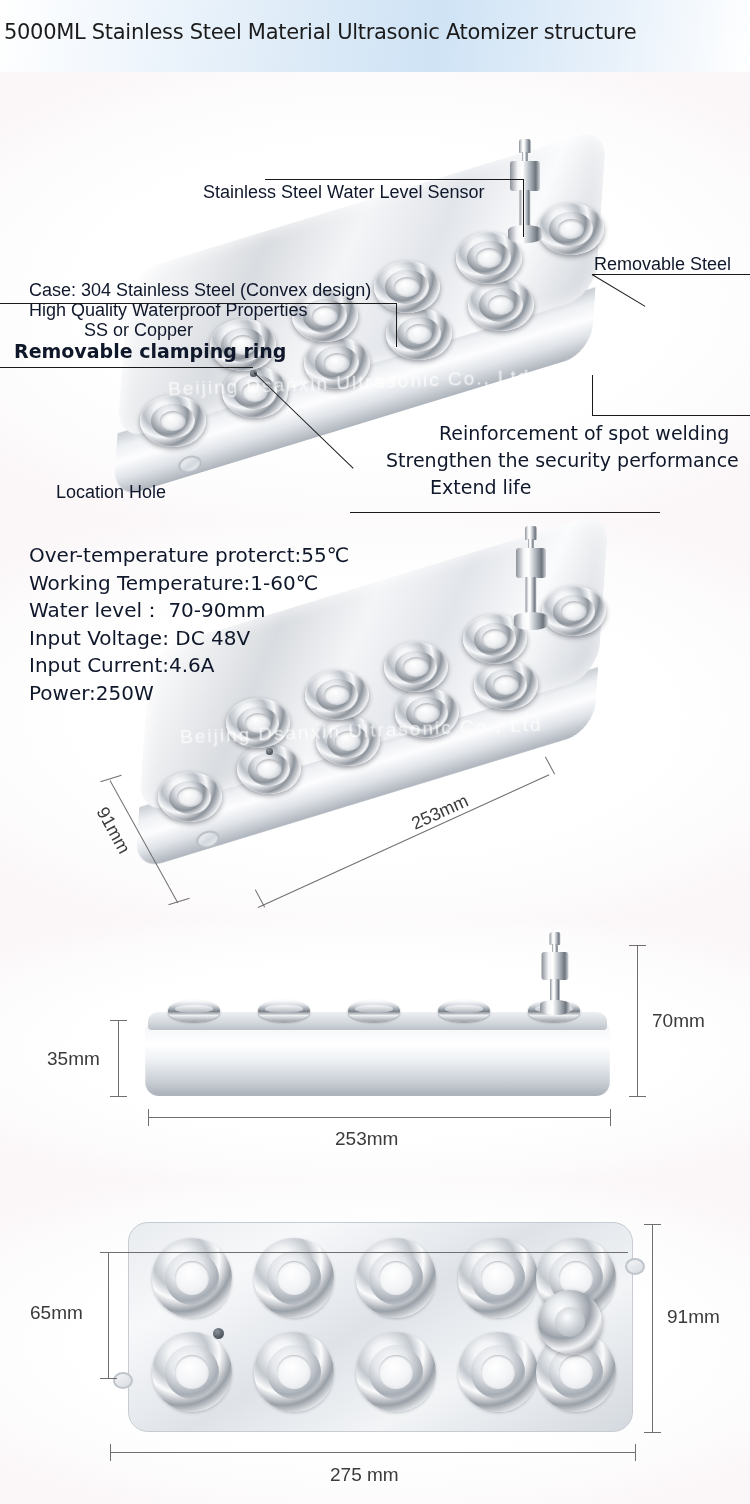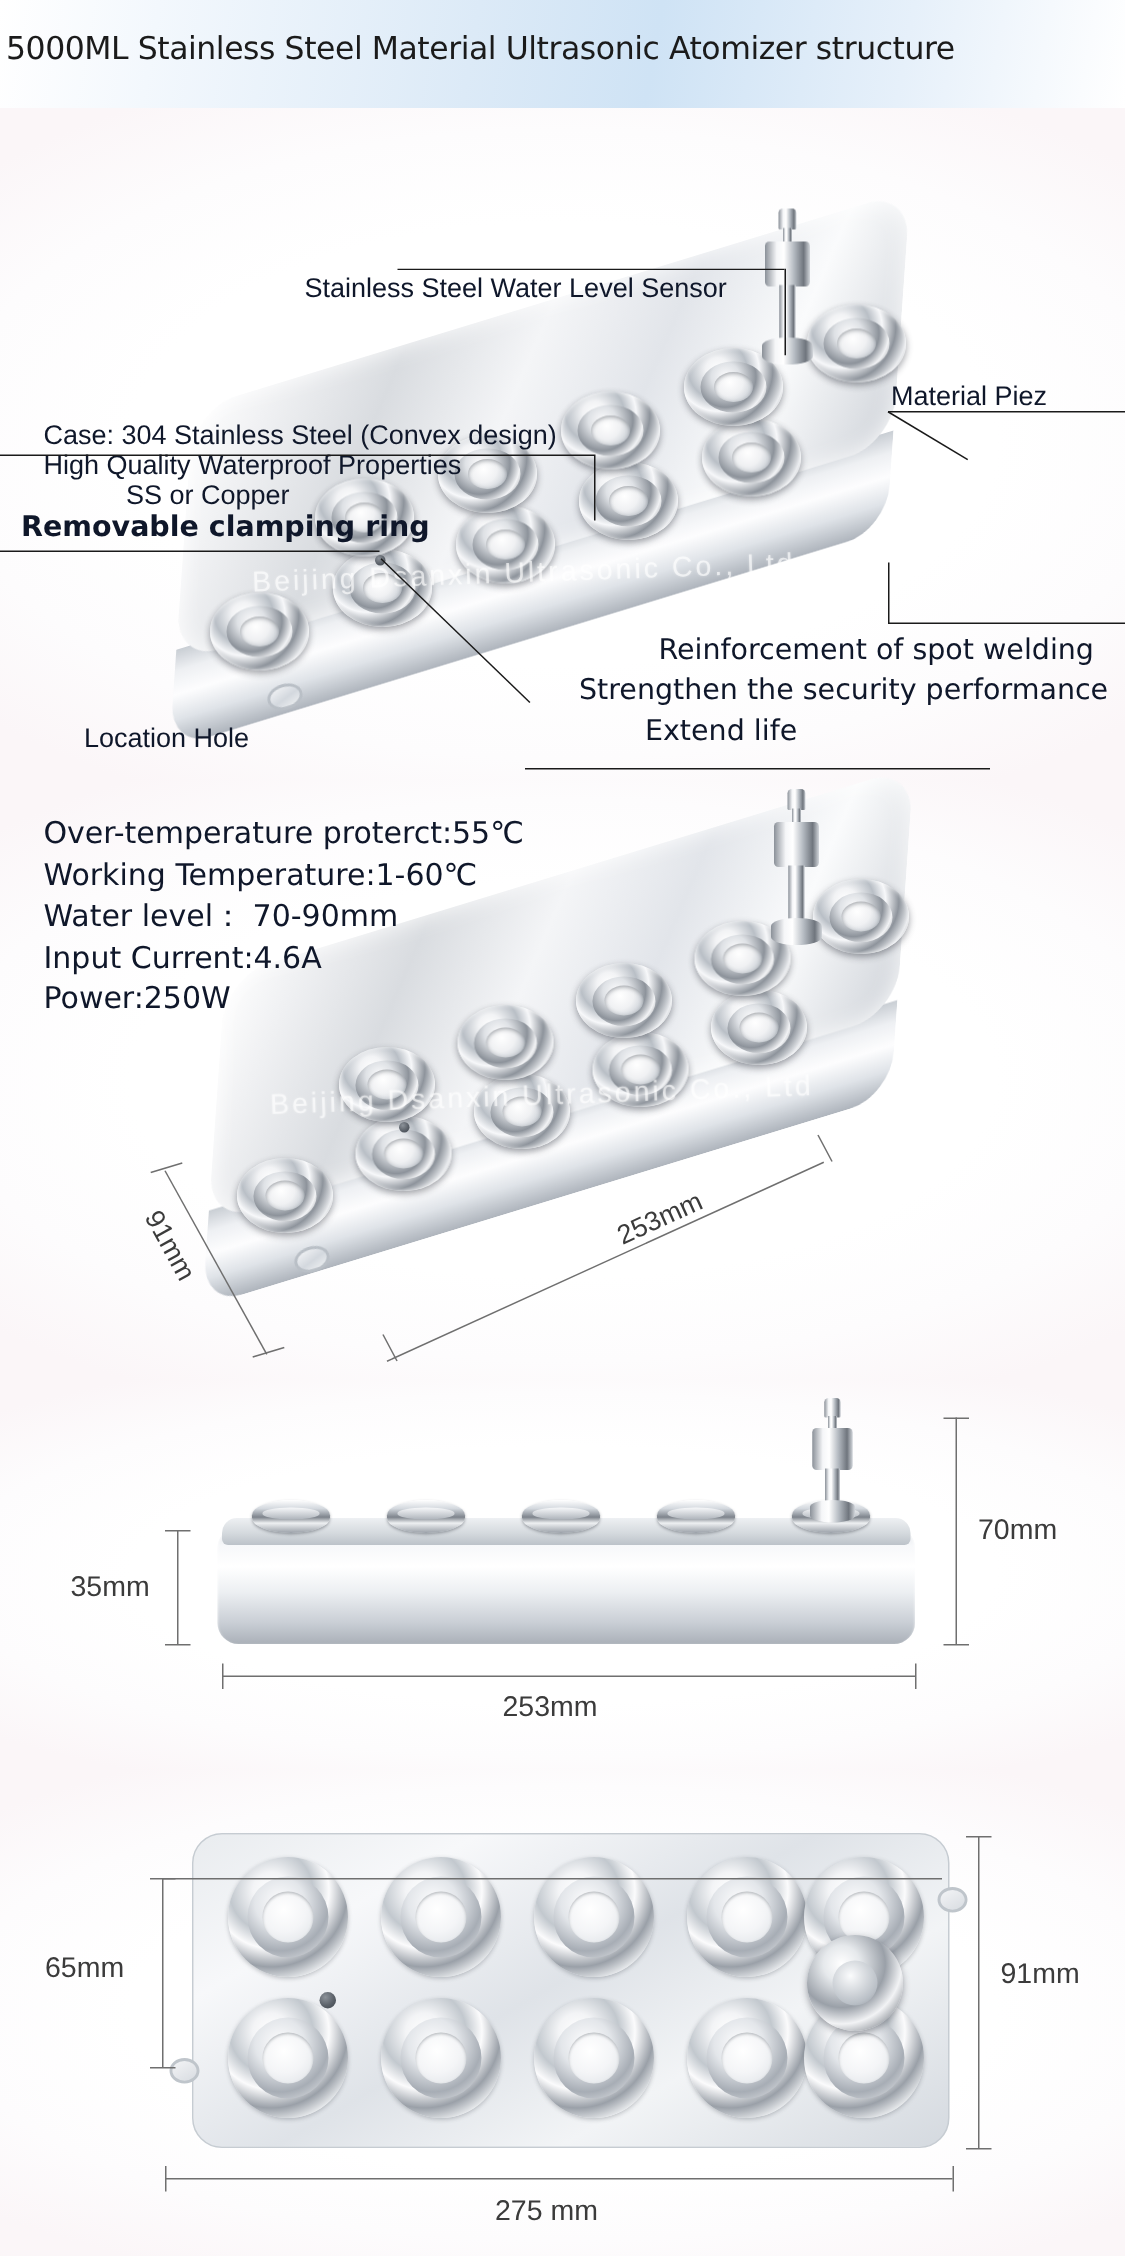--- a/index.html
+++ b/index.html
@@ -241,21 +241,21 @@
     <div>Case: 304 Stainless Steel (Convex design)</div>
     <div>High Quality Waterproof Properties</div>
   </div>
   <div class="leader-h" style="left:0px; top:231px; width:396px;"></div>
   <div class="leader-v" style="left:396px; top:231px; height:44px;"></div>
 
   <div class="anno anno-arial" style="left:84px; top:248px; font-size:18px;">SS or Copper</div>
   <div class="anno anno-dejavu" style="left:14px; top:268px; font-size:19px; font-weight:700;">Removable clamping ring</div>
   <div class="leader-h" style="left:0px; top:295px; width:253px;"></div>
 
-  <div class="anno anno-arial" style="left:594px; top:182px; font-size:18px;">Material Piez</div>
+  <div class="anno anno-arial" style="left:594px; top:182px; font-size:18px;">Removable Steel</div>
   <div class="leader-h" style="left:592px; top:202px; width:158px;"></div>
   <div class="leader-d" style="left:592px; top:202px; width:62px; transform:rotate(31deg);"></div>
 
   <div class="leader-h" style="left:592px; top:343px; width:158px;"></div>
   <div class="leader-v" style="left:592px; top:303px; height:41px;"></div>
   <div class="anno anno-dejavu" style="left:439px; top:350px; font-size:19px;">Reinforcement of spot welding</div>
   <div class="anno anno-dejavu" style="left:386px; top:377px; font-size:19px;">Strengthen the security performance</div>
   <div class="anno anno-dejavu" style="left:430px; top:404px; font-size:19px;">Extend life</div>
 
   <div class="leader-d" style="left:254px; top:300px; width:138px; transform:rotate(44deg);"></div>
@@ -304,20 +304,21 @@
       <div class="tab" style="left:64px; top:281px; width:24px; height:17px; transform:rotate(-17deg);"></div>
     </div>
   </div>
 
   <div class="watermark" style="left:180px; top:722px; font-size:19px; transform:rotate(-2deg); position:absolute; top:200px; left:180px;">Beijing Dsanxin Ultrasonic Co., Ltd</div>
 
   <div class="anno anno-dejavu" style="left:29px; top:22px; font-size:20px; line-height:1.38;">
     <div>Over-temperature proterct:55℃</div>
     <div>Working Temperature:1-60℃</div>
     <div>Water level：  70-90mm</div>
+    <div>Input Voltage: DC 48V</div>
     <div>Input Current:4.6A</div>
     <div>Power:250W</div>
   </div>
 
   <div class="dim-line dim-h" style="left:110px; top:260px; width:140px; transform:rotate(61deg); transform-origin:0 50%;"></div>
   <div class="dim-cap-h" style="left:100px; top:258px; width:22px; transform:rotate(-17deg);"></div>
   <div class="dim-cap-h" style="left:168px; top:381px; width:22px; transform:rotate(-17deg);"></div>
   <div class="dim-label" style="left:88px; top:300px; font-size:18px; transform:rotate(61deg); transform-origin:50% 50%;">91mm</div>
 
   <div class="dim-line dim-h" style="left:258px; top:387px; width:320px; transform:rotate(-24.5deg); transform-origin:0 50%;"></div>

